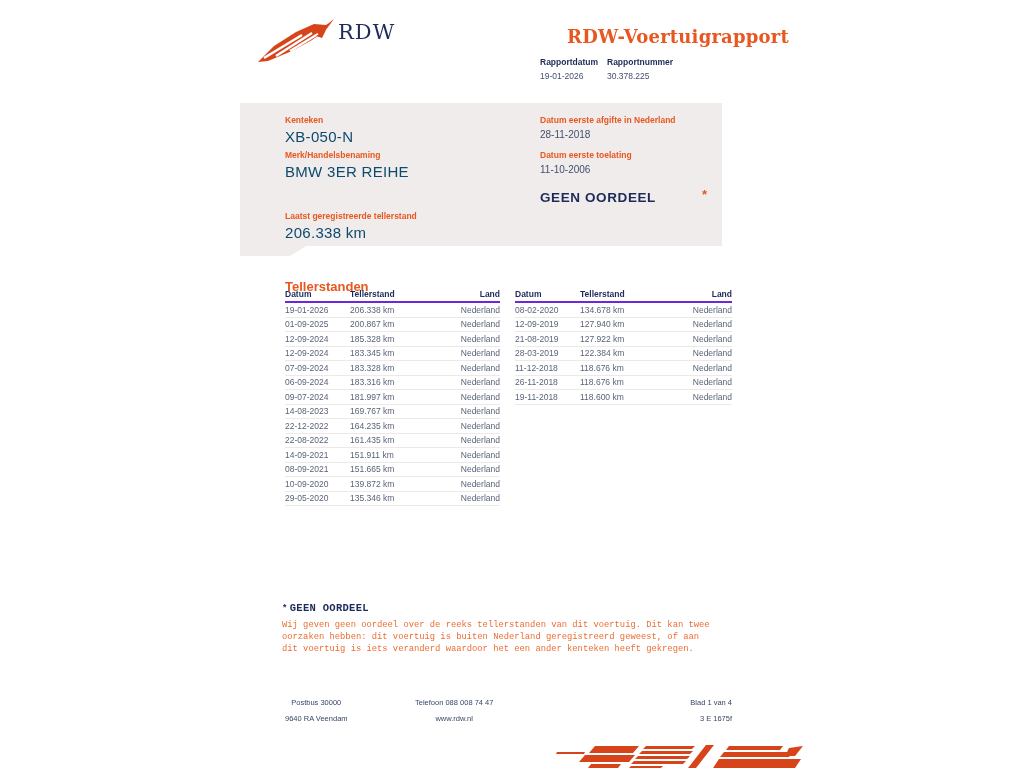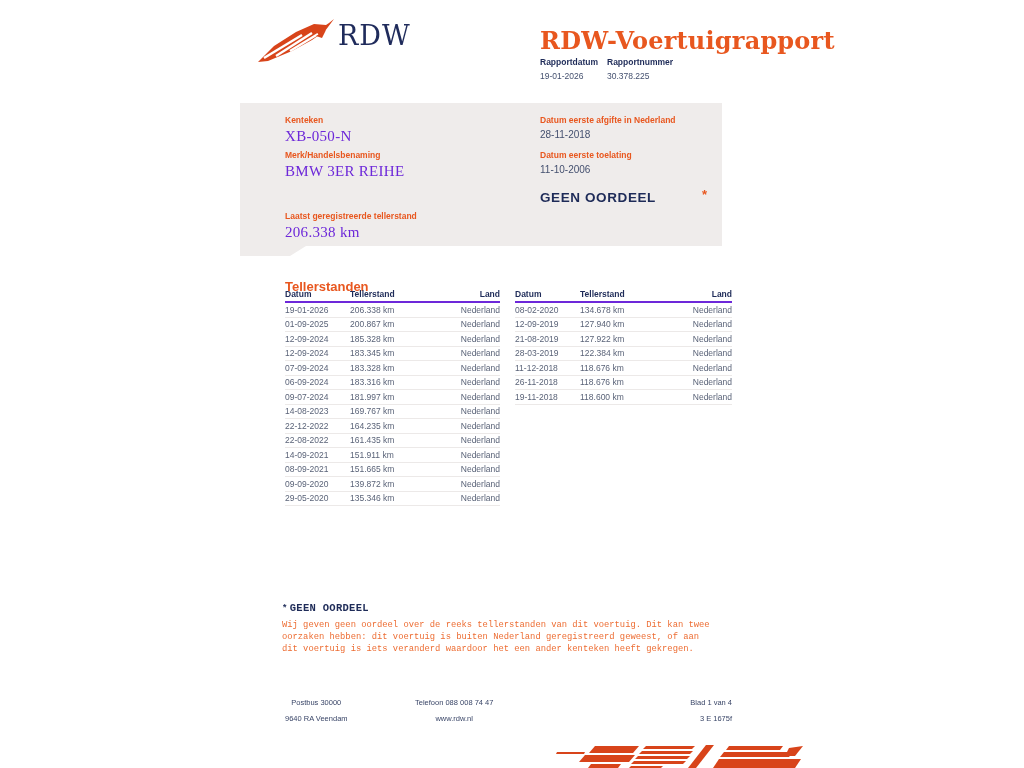--- a/index.html
+++ b/index.html
@@ -9,42 +9,42 @@
     position: relative; width: 1024px; height: 768px;
     background: #ffffff; overflow: hidden;
   }
   .abs { position: absolute; }
 
   
   .logo-wing { left: 256px; top: 16px; width: 80px; height: 50px; }
   .logo-text {
     left: 338px; top: 20px;
     font-family: "DejaVu Serif", serif;
-    font-size: 27px; color: #1F2B5B; letter-spacing: 1px;
+    font-size: 21px; color: #1F2B5B; letter-spacing: 1px;
   }
   .doc-title {
-    left: 540px; top: 26px;
+    left: 567px; top: 26px;
     font-family: "DejaVu Serif", serif; font-weight: bold;
-    font-size: 24px; color: #E8571F; letter-spacing: 0.2px;
+    font-size: 18px; color: #E8571F; letter-spacing: 0.2px;
   }
   .meta-label { font-size: 8.5px; font-weight: bold; color: #1E2B58; }
   .meta-value { font-size: 8.5px; color: #44506F; margin-top: 4px; }
   .meta-date { left: 540px; top: 57px; }
   .meta-number { left: 607px; top: 57px; }
 
   
   .summary-box {
     left: 240px; top: 103px; width: 482px; height: 153px;
     background: #EFECEB;
     clip-path: polygon(0 0, 482px 0, 482px 143px, 66px 143px, 50px 153px, 0 153px);
   }
   .fld-label { font-size: 8.5px; font-weight: bold; color: #E8571F; }
   .fld-big {
-    font-family: Liberation Serif, serif; font-size: 15px;
-    color: #6d28d9; letter-spacing: 0.3px; margin-top: 3px;
+    font-family: Liberation Sans, sans-serif; font-size: 15px;
+    color: #0c4a6e; letter-spacing: 0.3px; margin-top: 3px;
   }
   .fld-small { font-size: 10px; color: #44506F; margin-top: 4px; }
   .oordeel {
     font-size: 13.5px; font-weight: bold; color: #1E2B58; letter-spacing: 0.6px;
   }
   .oordeel-star { font-size: 13px; font-weight: bold; color: #E8571F; }
 
   
   .section-title {
     left: 285px; top: 279px;
@@ -207,21 +207,21 @@
           <span class="tcell c-datum">14-09-2021</span>
           <span class="tcell c-tellerstand">151.911 km</span>
           <span class="tcell c-land">Nederland</span>
         </div>
         <div class="trow">
           <span class="tcell c-datum">08-09-2021</span>
           <span class="tcell c-tellerstand">151.665 km</span>
           <span class="tcell c-land">Nederland</span>
         </div>
         <div class="trow">
-          <span class="tcell c-datum">09-09-2020</span>
+          <span class="tcell c-datum">10-09-2020</span>
           <span class="tcell c-tellerstand">139.872 km</span>
           <span class="tcell c-land">Nederland</span>
         </div>
         <div class="trow">
           <span class="tcell c-datum">29-05-2020</span>
           <span class="tcell c-tellerstand">135.346 km</span>
           <span class="tcell c-land">Nederland</span>
         </div>
       </div>
   </div>

